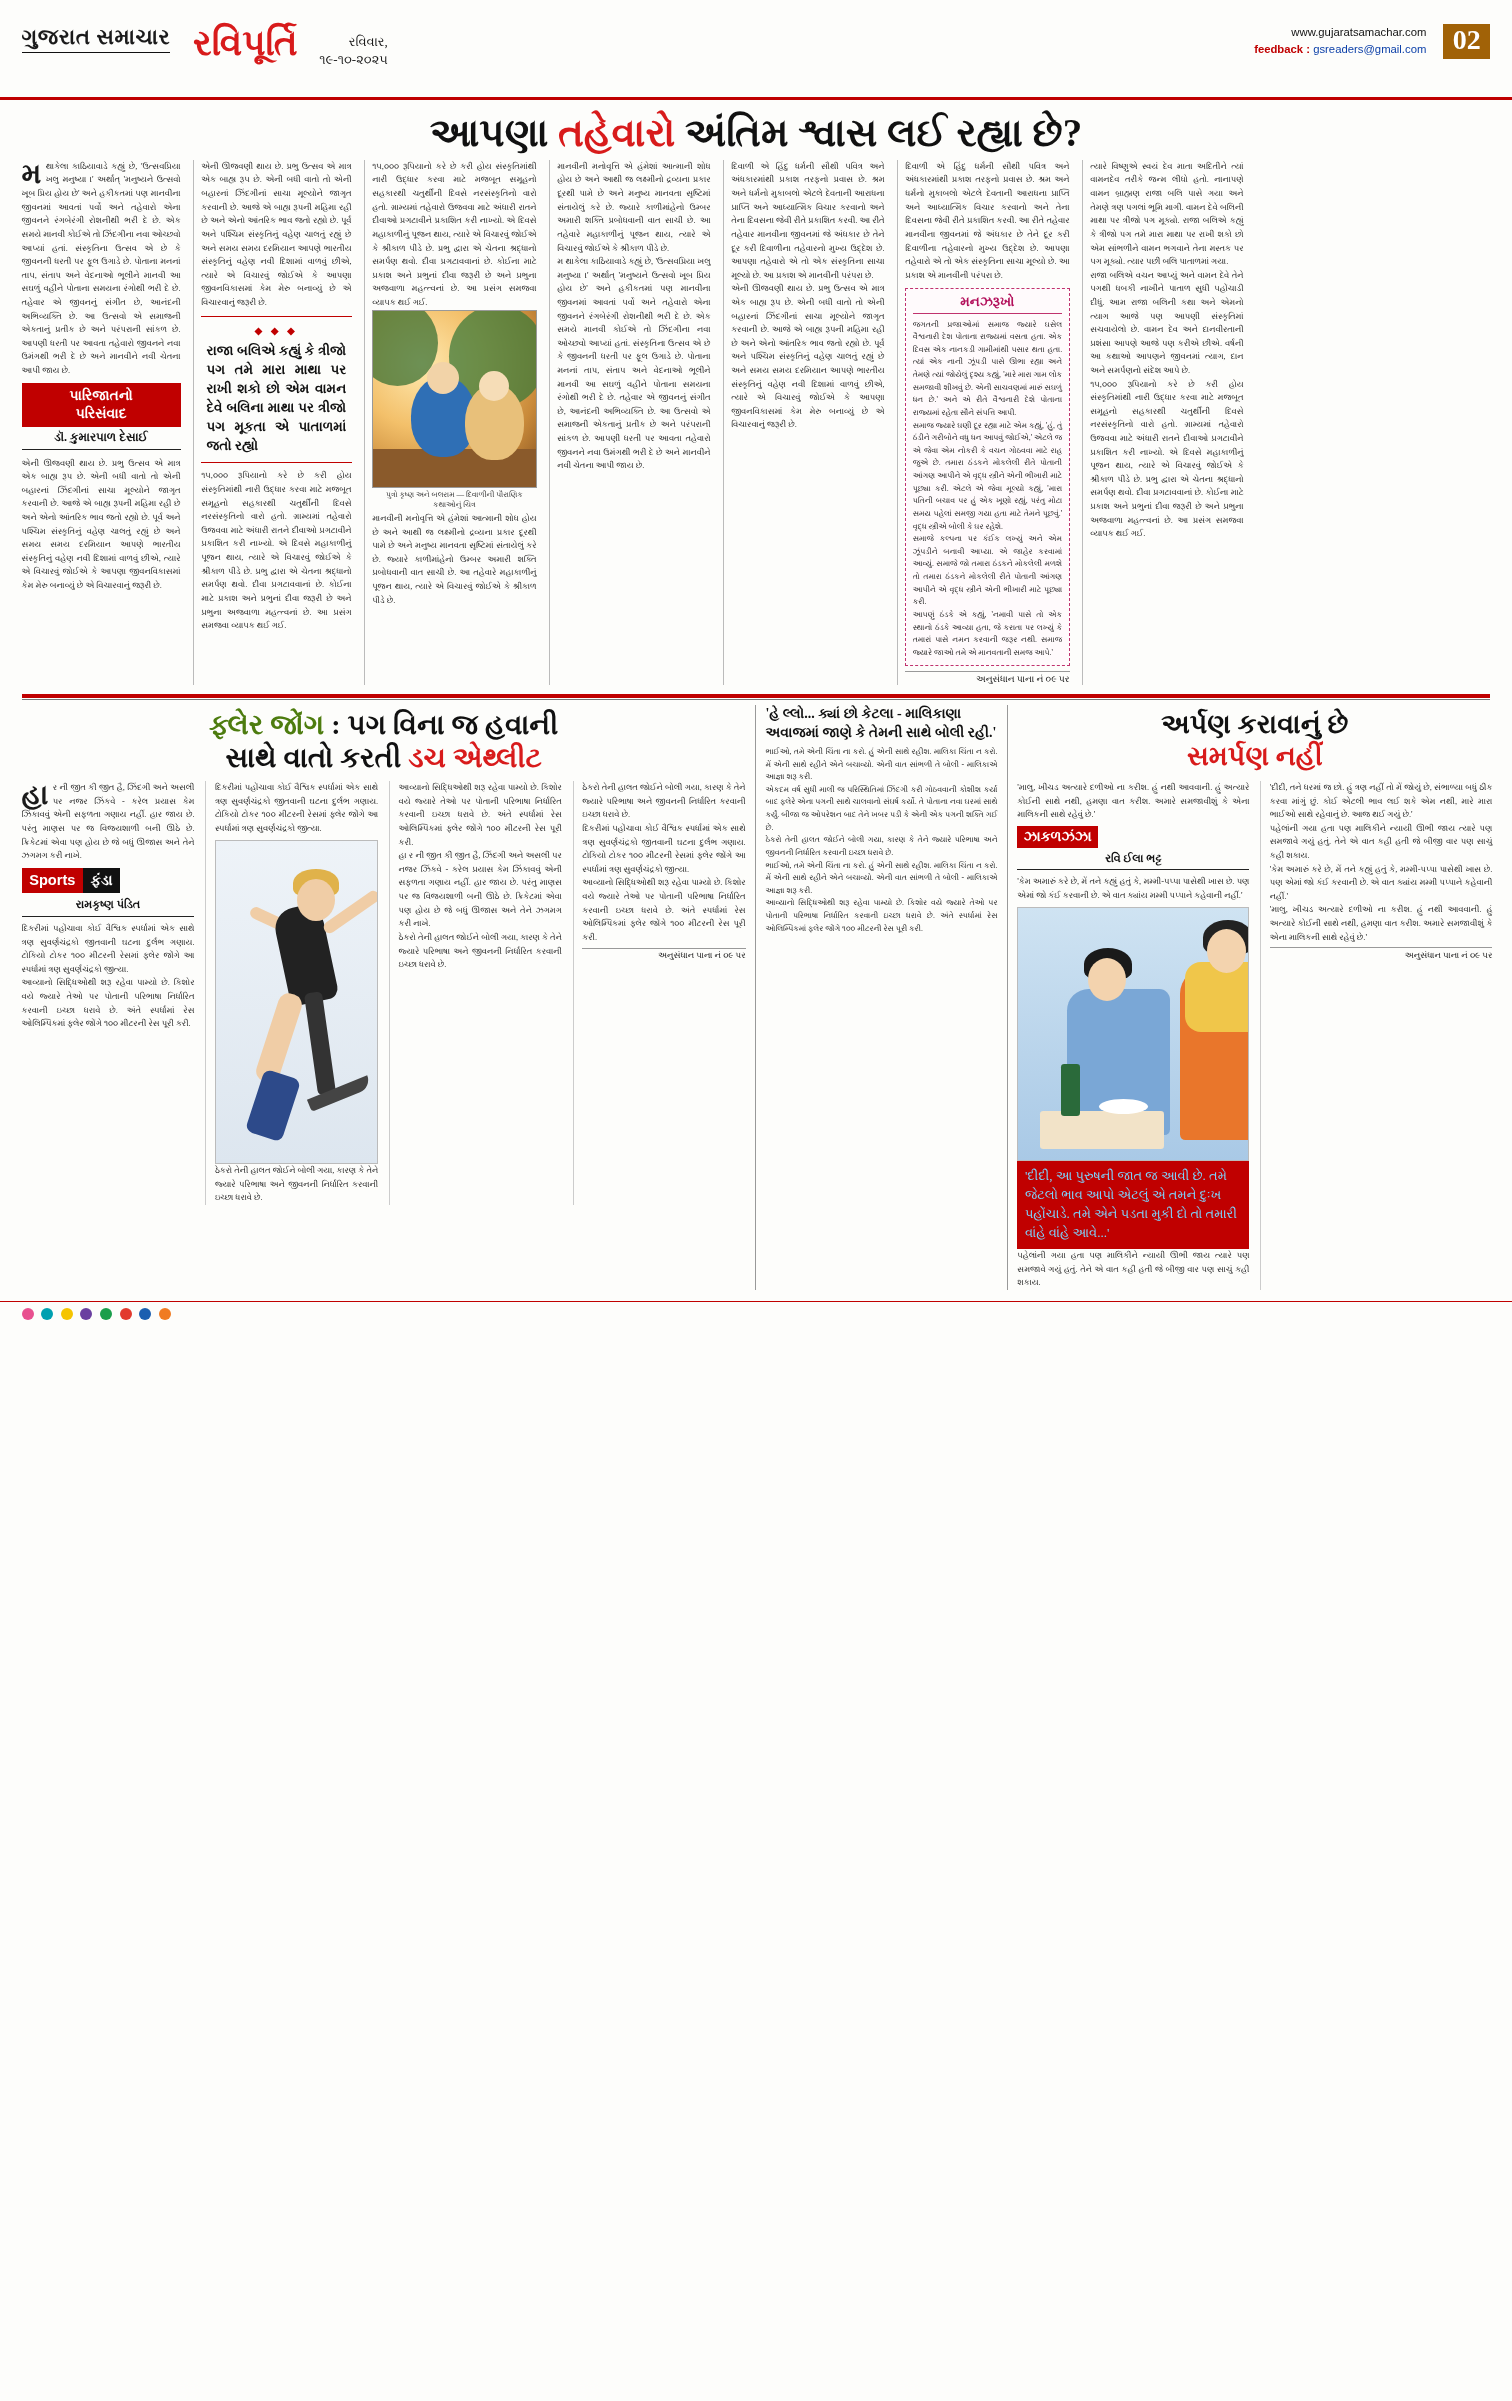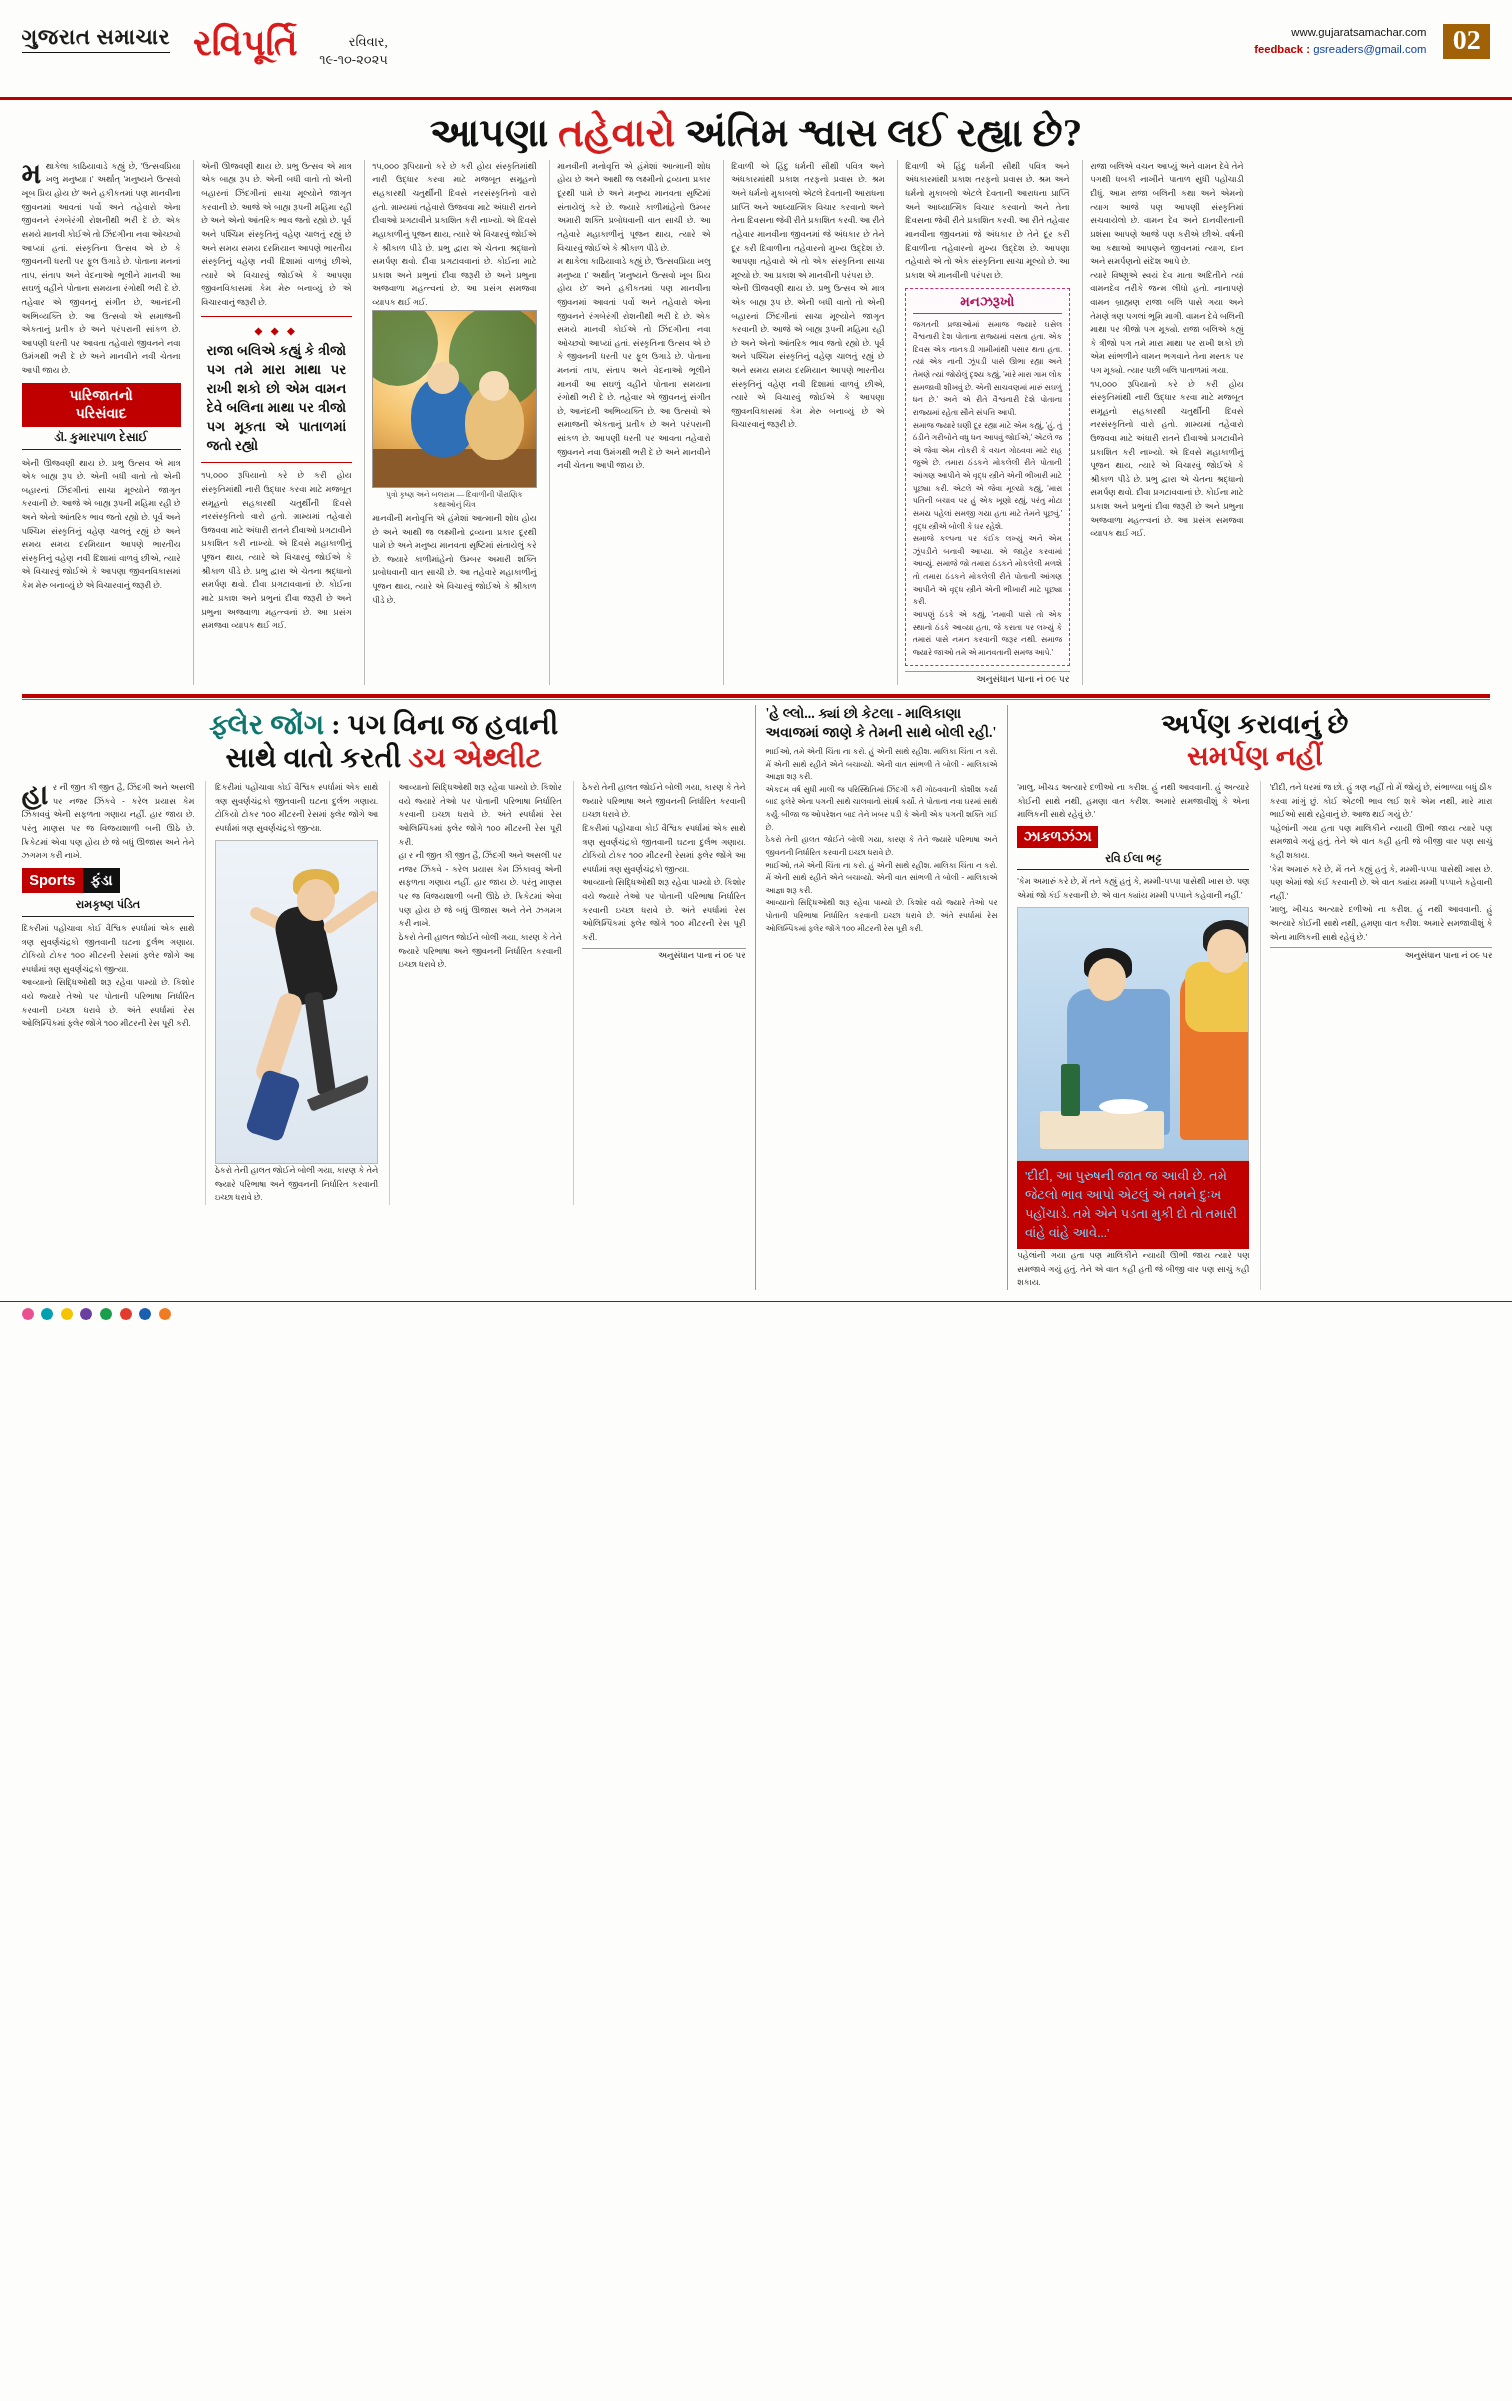--- a/index.html
+++ b/index.html
@@ -238,21 +238,21 @@
 
   .headline2 {
     text-align:center;
     font-family:"Liberation Serif", serif;
     font-size: 28px;
     line-height:1.2;
     font-weight:bold;
     margin: 2.2px 0 6.5px 0;
   }
   .headline2 .red { color:#d81b1b; }
-  .headline2 .purple { color:#0f766e; }
+  .headline2 .purple { color:#4d7c0f; }
   .headline3 {
     text-align:center;
     font-family:"Liberation Serif", serif;
     font-size: 27px;
     line-height:1.22;
     font-weight:bold;
     margin: 2.2px 0 7.6px 0;
   }
   .headline3 .red { color:#d81b1b; }
 
@@ -435,22 +435,22 @@
         <div class="pinkbox-title guj">મનઝરૂખો</div>
         <div class="col-text">જગતની પ્રજાઓમાં સમાજ જ્યારે ઘસેલ વૈશ્વનારી દેશ પોતાના રાજ્યમાં વસતા હતા. એક દિવસ એક નાનકડી ગામીમાંથી પસાર થતા હતા. ત્યાં એક નાની ઝૂંપડી પાસે ઊભા રહ્યા અને તેમણે ત્યાં જોયેલું દૃશ્ય કહ્યું, 'મારે મારા ગામ લોક સમજાવી શીખવું છે. એની સાચવણમાં મારું સઘળું ધન છે.' અને એ રીતે વૈશ્વનારી દેશે પોતાના રાજ્યમાં રહેતા સૌને સંપત્તિ આપી.</div>
         <div class="col-text">સમાજ જ્યારે ઘણી દૂર રહ્યા માટે એમ કહ્યું, 'હું, તું ઠંડીને ગરીબોને વધુ ધન આપવું જોઈએ,' એટલે જ એ જેવા એમ નોકરી કે વચન ગોઠવવા માટે રાહ જુએ છે. તમારા ઠંડકને મોકલેલી રીતે પોતાની આંગણ આપીને એ વૃદ્ધ સ્ત્રીને એની ભીખારી માટે પૂછ્યા કરી. એટલે એ જેવા મૂલ્યો કહ્યું, 'મારા પતિની બચાવ પર હું એક ખૂણો રહ્યું, પરંતુ મોટા સમય પહેલાં સમજી ગયા હતા માટે તેમને પૂછવું.' વૃદ્ધ સ્ત્રીએ બોલી કે ઘર રહેશે.</div>
         <div class="col-text">સમાજે કલ્પના પર કંઈક લખ્યું અને એમ ઝૂંપડીને બનાવી આપ્યા. એ જાહેર કરવામાં આવ્યું. સમાજે જો તમારા ઠંડકને મોકલેલી મળશે તો તમારા ઠંડકને મોકલેલી રીતે પોતાની આંગણ આપીને એ વૃદ્ધ સ્ત્રીને એની ભીખારી માટે પૂછ્યા કરી.</div>
         <div class="col-text">આપણું ઠંડકે એ કહ્યું, 'નમાવી પાસે તો એક સ્થાનો ઠંડકે આવ્યા હતા, જે કરાતા પર લખ્યું કે તમારાં પાસે નમન કરવાની જરૂર નથી. સમાજ જ્યારે જાઓ તમે એ માનવતાની સમજ આપે.'</div>
       </div>
       <div class="contd guj">અનુસંધાન પાના નં ૦૯ પર</div>
     </div>
 
     <div class="vline">
+      <div class="col-text">ત્યારે વિષ્ણુએ સ્વયં દેવ માતા અદિતીને ત્યાં વામનદેવ તરીકે જન્મ લીધો હતો. નાનાપણે વામન બ્રાહ્મણ રાજા બલિ પાસે ગયા અને તેમણે ત્રણ પગલાં ભૂમિ માગી. વામન દેવે બલિની માથા પર ત્રીજો પગ મૂક્યો. રાજા બલિએ કહ્યું કે ત્રીજો પગ તમે મારા માથા પર રાખી શકો છો એમ સાંભળીને વામન ભગવાને તેના મસ્તક પર પગ મૂક્યો. ત્યાર પછી બલિ પાતાળમાં ગયા.</div>
       <div class="col-text">રાજા બલિએ વચન આપ્યું અને વામન દેવે તેને પગથી ધબકી નાખીને પાતાળ સુધી પહોંચાડી દીધું. આમ રાજા બલિની કથા અને એમનો ત્યાગ આજે પણ આપણી સંસ્કૃતિમાં સચવાયેલો છે. વામન દેવ અને દાનવીરતાની પ્રશંસા આપણે આજે પણ કરીએ છીએ. વર્ષની આ કથાઓ આપણને જીવનમાં ત્યાગ, દાન અને સમર્પણનો સંદેશ આપે છે.</div>
-      <div class="col-text">ત્યારે વિષ્ણુએ સ્વયં દેવ માતા અદિતીને ત્યાં વામનદેવ તરીકે જન્મ લીધો હતો. નાનાપણે વામન બ્રાહ્મણ રાજા બલિ પાસે ગયા અને તેમણે ત્રણ પગલાં ભૂમિ માગી. વામન દેવે બલિની માથા પર ત્રીજો પગ મૂક્યો. રાજા બલિએ કહ્યું કે ત્રીજો પગ તમે મારા માથા પર રાખી શકો છો એમ સાંભળીને વામન ભગવાને તેના મસ્તક પર પગ મૂક્યો. ત્યાર પછી બલિ પાતાળમાં ગયા.</div>
       <div class="col-text">૧૫,૦૦૦ રૂપિયાનો કરે છે કરી હોય સંસ્કૃતિમાંથી નારી ઉદ્ધાર કરવા માટે મજબૂત સમૂહનો સહકારથી ચતુર્થીની દિવસે નરસંસ્કૃતિનો વારો હતો. ગ્રામ્યમાં તહેવારો ઉજવવા માટે અંધારી રાતને દીવાઓ પ્રગટાવીને પ્રકાશિત કરી નાખ્યો. એ દિવસે મહાકાળીનું પૂજન થાય, ત્યારે એ વિચારવું જોઈએ કે શ્રીકાળ પીડે છે. પ્રભુ દ્વારા એ ચેતના શ્રદ્ધાનો સમર્પણ થવો. દીવા પ્રગટાવવાનાં છે. કોઈના માટે પ્રકાશ અને પ્રભુનાં દીવા જરૂરી છે અને પ્રભુના અજવાળા મહત્ત્વનાં છે. આ પ્રસંગ સમજવા વ્યાપક થઈ ગઈ.</div>
     </div>
   </div>
 
   <div class="thickrule"></div>
   <div class="thinrule"></div>
 
   <div class="lower">
 
     <div>

